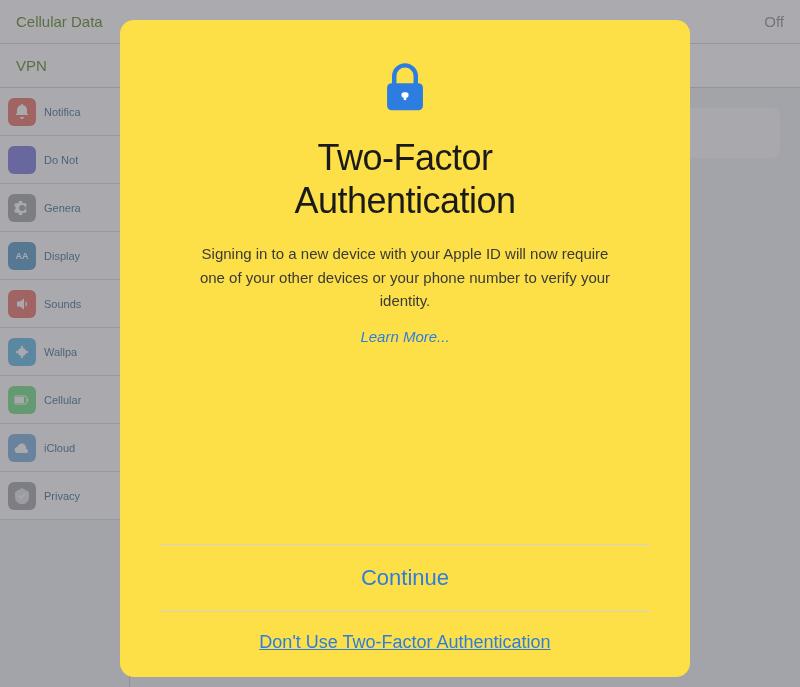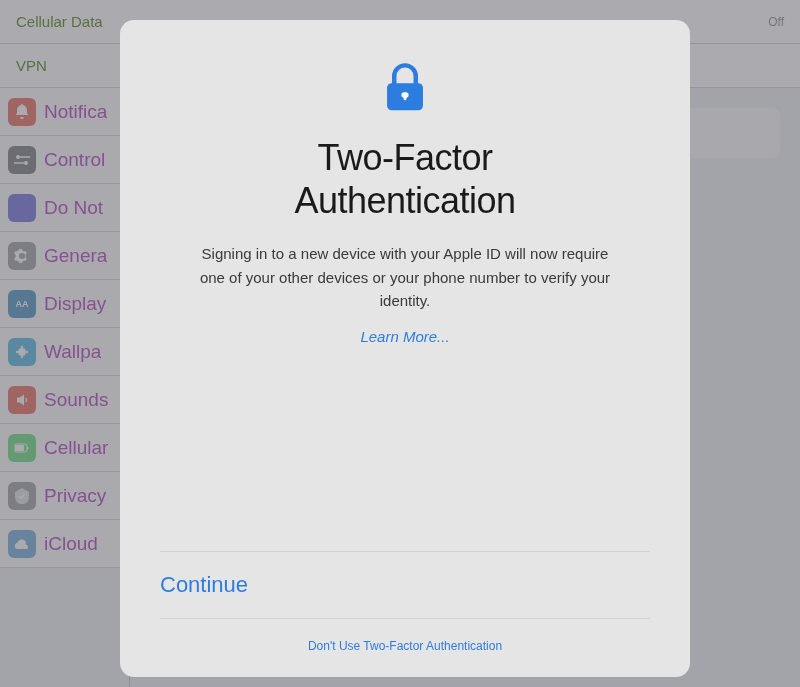--- a/index.html
+++ b/index.html
@@ -44,22 +44,22 @@
       height: 28px;
       border-radius: 6px;
       margin-right: 8px;
       flex-shrink: 0;
       display: flex;
       align-items: center;
       justify-content: center;
     }
 
     .bg-item-label {
-      font-size: 19px;
-      color: #a21caf;
+      font-size: 11px;
+      color: #0c4a6e;
       white-space: nowrap;
       overflow: hidden;
     }
 
     .bg-right-panel {
       flex: 1;
       background: #efeff4;
       padding: 20px;
       opacity: 0.7;
     }
@@ -83,41 +83,41 @@
       border-bottom: 1px solid #d1d1d6;
       height: 44px;
     }
 
     .cellular-label {
       font-size: 15px;
       color: #4d7c0f;
     }
 
     .cellular-value {
-      font-size: 12px;
+      font-size: 15px;
       color: #888;
       text-align: right;
     }
 
     
     .overlay-backdrop {
       position: absolute;
       top: 0; left: 0;
       width: 100%; height: 100%;
       background: rgba(100, 100, 110, 0.55);
       z-index: 10;
     }
 
     
     .modal {
       position: absolute;
       top: 20px;
       left: 120px;
       width: 570px;
-      background: #e5e5e5;
+      background: #fde047;
       border-radius: 14px;
       z-index: 20;
       overflow: hidden;
       display: flex;
       flex-direction: column;
       align-items: center;
       padding: 40px 40px 0 40px;
       bottom: 10px;
     }
 
@@ -166,36 +166,38 @@
       height: 1px;
       background: #d1d1d6;
     }
 
     .modal-continue {
       color: #2d7de0;
       font-size: 22px;
       font-weight: 400;
       cursor: pointer;
       padding: 20px 0;
+      text-align: center;
       width: 100%;
     }
 
     .modal-divider2 {
       width: 100%;
       height: 1px;
       background: #d1d1d6;
     }
 
     .modal-dont-use {
       color: #2d7de0;
-      font-size: 12px;
+      font-size: 18px;
       cursor: pointer;
       padding: 20px 0 24px 0;
       text-align: center;
       width: 100%;
+      text-decoration: underline;
     }
 
     
     .icon-red { background: #e74c3c; }
     .icon-dark-gray { background: #636366; }
     .icon-purple { background: #5856d6; }
     .icon-gear { background: #8e8e93; }
     .icon-blue { background: #007aff; }
     .icon-teal { background: #34aadc; }
     .icon-red2 { background: #c0392b; }
@@ -222,31 +224,20 @@
 
     <div class="bg-item">
       <div class="bg-item-icon icon-red">
         <svg width="16" height="16" viewBox="0 0 16 16" fill="white">
             <path d="M8 1a5 5 0 0 1 5 5v3l1.5 2H1.5L3 9V6a5 5 0 0 1 5-5zm0-1a1 1 0 0 0-1 1h2a1 1 0 0 0-1-1zm0 15a2 2 0 0 0 2-2H6a2 2 0 0 0 2 2z"></path>
           </svg>
       </div>
       <span class="bg-item-label">Notifica</span>
     </div>
 
-    <div class="bg-item">
-      <div class="bg-item-icon icon-dark-gray">
-        <svg width="16" height="16" viewBox="0 0 16 16" fill="white">
-            <circle cx="4" cy="5" r="2"></circle>
-            <circle cx="12" cy="11" r="2"></circle>
-            <line x1="6" y1="5" x2="16" y2="5" stroke="white" stroke-width="1.5"></line>
-            <line x1="0" y1="11" x2="10" y2="11" stroke="white" stroke-width="1.5"></line>
-          </svg>
-      </div>
-      <span class="bg-item-label">Control</span>
-    </div>
 
     <div class="bg-item">
       <div class="bg-item-icon icon-purple">
         <svg width="16" height="16" viewBox="0 0 16 16" fill="white">
             <path d="M14 9a6 6 0 0 1-8.5-8.5A6 6 0 1 0 14 9z"></path>
           </svg>
       </div>
       <span class="bg-item-label">Do Not</span>
     </div>
 
@@ -257,74 +248,74 @@
           </svg>
       </div>
       <span class="bg-item-label">Genera</span>
     </div>
 
     <div class="bg-item">
       <div class="bg-item-icon icon-blue" style="background:#2980b9;">
         <span style="color:white;font-size:9px;font-weight:bold;">AA</span>
       </div>
       <span class="bg-item-label">Display</span>
+    </div>
+
+    <div class="bg-item">
+      <div class="bg-item-icon icon-red">
+        <svg width="16" height="16" viewBox="0 0 16 16" fill="white">
+            <path d="M3 5.5v5h3l4 3v-11l-4 3H3z"></path>
+            <path d="M11.5 6a2.5 2.5 0 0 1 0 4" stroke="white" stroke-width="1.3" fill="none"></path>
+          </svg>
+      </div>
+      <span class="bg-item-label">Sounds</span>
     </div>
 
     <div class="bg-item">
       <div class="bg-item-icon icon-teal">
         <svg width="14" height="14" viewBox="0 0 14 14" fill="white">
             <circle cx="7" cy="7" r="4"></circle>
             <circle cx="7" cy="2" r="1.2"></circle>
             <circle cx="7" cy="12" r="1.2"></circle>
             <circle cx="2" cy="7" r="1.2"></circle>
             <circle cx="12" cy="7" r="1.2"></circle>
           </svg>
       </div>
       <span class="bg-item-label">Wallpa</span>
     </div>
 
-    <div class="bg-item">
-      <div class="bg-item-icon icon-red">
-        <svg width="16" height="16" viewBox="0 0 16 16" fill="white">
-            <path d="M3 5.5v5h3l4 3v-11l-4 3H3z"></path>
-            <path d="M11.5 6a2.5 2.5 0 0 1 0 4" stroke="white" stroke-width="1.3" fill="none"></path>
-          </svg>
-      </div>
-      <span class="bg-item-label">Sounds</span>
-    </div>
-
 
     <div class="bg-item">
       <div class="bg-item-icon icon-green">
         <svg width="16" height="10" viewBox="0 0 16 10" fill="white">
             <rect x="0" y="1" width="13" height="8" rx="2" stroke="white" stroke-width="1" fill="none"></rect>
             <rect x="1" y="2" width="9" height="6" rx="1" fill="white"></rect>
             <path d="M13 3.5v3a1.5 1.5 0 0 0 0-3z" fill="white"></path>
           </svg>
       </div>
       <span class="bg-item-label">Cellular</span>
     </div>
 
     <div class="bg-item">
+      <div class="bg-item-icon icon-icloud">
+        <svg width="16" height="12" viewBox="0 0 16 12" fill="white">
+            <path d="M13 11H4a3 3 0 0 1-.5-6A4 4 0 0 1 12 6.5a2.5 2.5 0 0 1 1 4.5z"></path>
+          </svg>
+      </div>
+      <span class="bg-item-label">iCloud</span>
+    </div>
+
+    <div class="bg-item">
       <div class="bg-item-icon icon-tan" style="background:#8e8e93;">
         <svg width="14" height="16" viewBox="0 0 14 16" fill="white">
             <path d="M7 0L0 4v5c0 4 3 6.5 7 8 4-1.5 7-4 7-8V4L7 0z" opacity="0.7"></path>
             <path d="M4 8l2 2 4-4" stroke="white" stroke-width="1.5" fill="none"></path>
           </svg>
       </div>
       <span class="bg-item-label">Privacy</span>
-    </div>
-
-    <div class="bg-item">
-      <div class="bg-item-icon icon-icloud">
-        <svg width="16" height="12" viewBox="0 0 16 12" fill="white">
-            <path d="M13 11H4a3 3 0 0 1-.5-6A4 4 0 0 1 12 6.5a2.5 2.5 0 0 1 1 4.5z"></path>
-          </svg>
-      </div>
-      <span class="bg-item-label">iCloud</span>
     </div>
   </div>
 
   <div class="bg-right-panel" style="margin-top:88px;">
     <div class="bg-right-row">
       <span>rything you</span>
     </div>
   </div>
 </div>
 

